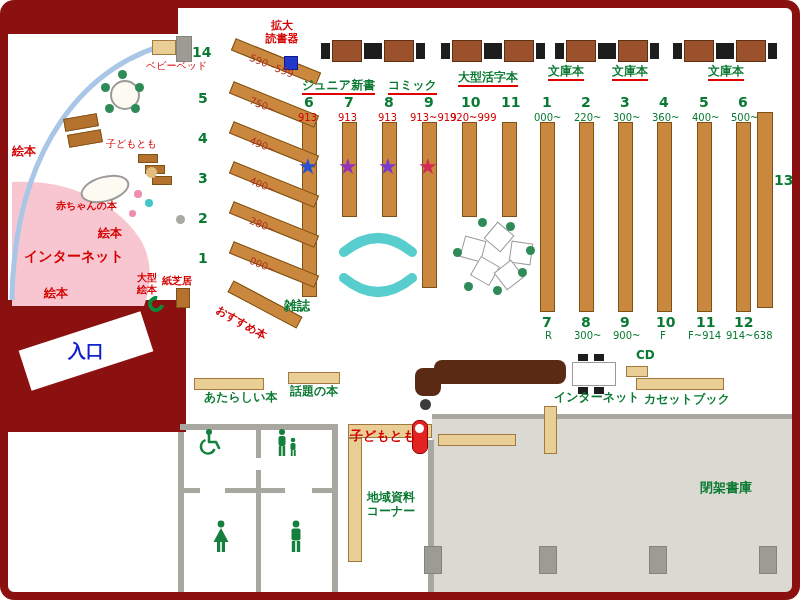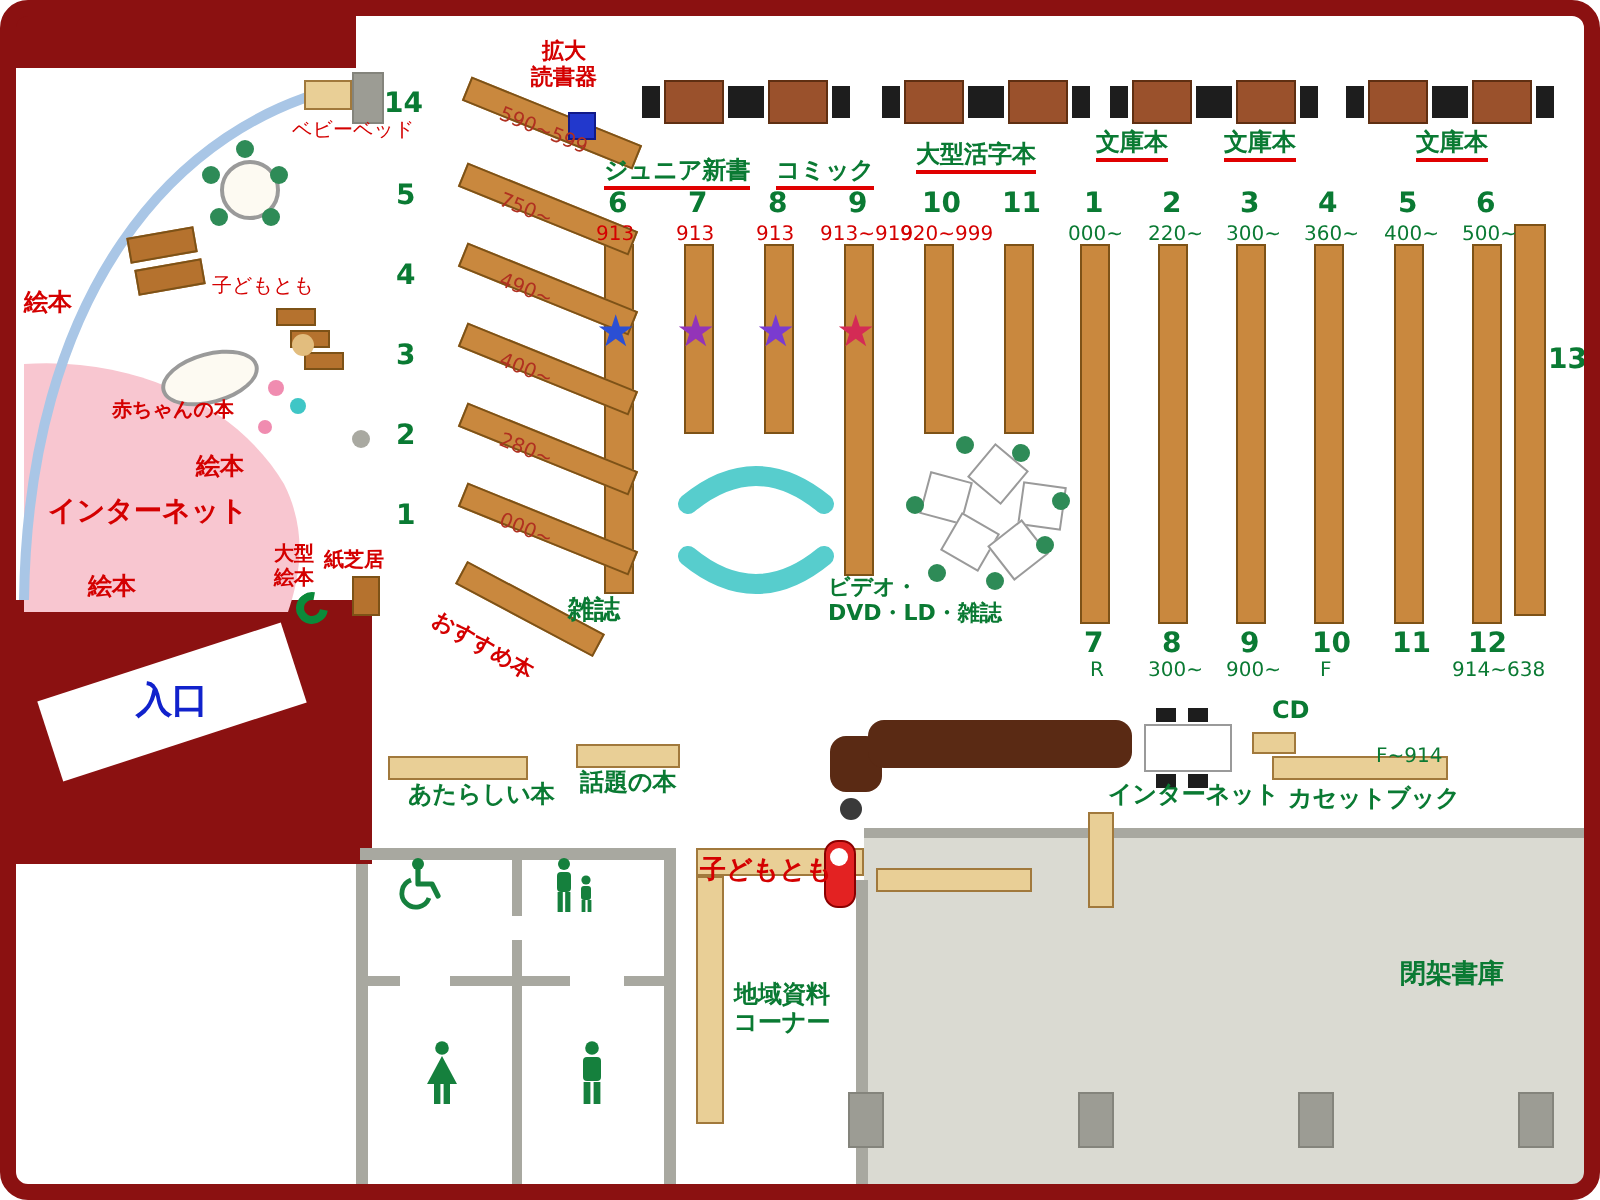--- a/index.html
+++ b/index.html
@@ -226,39 +226,37 @@
     <div class="abs label green bold" style="left: 542px; top: 314px; font-size: 14px;">7</div>
     <div class="abs label green bold" style="left: 581px; top: 314px; font-size: 14px;">8</div>
     <div class="abs label green bold" style="left: 620px; top: 314px; font-size: 14px;">9</div>
     <div class="abs label green bold" style="left: 656px; top: 314px; font-size: 14px;">10</div>
     <div class="abs label green bold" style="left: 696px; top: 314px; font-size: 14px;">11</div>
     <div class="abs label green bold" style="left: 734px; top: 314px; font-size: 14px;">12</div>
     <div class="abs label green" style="left: 545px; top: 330px; font-size: 10px;">R</div>
     <div class="abs label green" style="left: 574px; top: 330px; font-size: 10px;">300~</div>
     <div class="abs label green" style="left: 613px; top: 330px; font-size: 10px;">900~</div>
     <div class="abs label green" style="left: 660px; top: 330px; font-size: 10px;">F</div>
-    <div class="abs label green" style="left: 688px; top: 330px; font-size: 10px; margin-top: 43px;">F~914</div>
+    <div class="abs label green" style="left: 688px; top: 330px; font-size: 10px;">F~914</div>
     <div class="abs label green" style="left: 726px; top: 330px; font-size: 10px;">914~638</div>
     <div class="abs label green bold" style="left: 774px; top: 172px; font-size: 14px;">13</div>
     <div class="abs label green bold" style="left: 192px; top: 44px; font-size: 14px;">14</div>
     <div class="abs label green bold" style="left: 198px; top: 90px; font-size: 14px;">5</div>
     <div class="abs label green bold" style="left: 198px; top: 130px; font-size: 14px;">4</div>
     <div class="abs label green bold" style="left: 198px; top: 170px; font-size: 14px;">3</div>
     <div class="abs label green bold" style="left: 198px; top: 210px; font-size: 14px;">2</div>
     <div class="abs label green bold" style="left: 198px; top: 250px; font-size: 14px;">1</div>
     <div class="abs label darkred" style="left: 252px; top: 52px; font-size: 10px; transform: rotate(22deg); transform-origin: left top;">590~599</div>
     <div class="abs label darkred" style="left: 252px; top: 95px; font-size: 10px; transform: rotate(22deg); transform-origin: left top;">750~</div>
     <div class="abs label darkred" style="left: 252px; top: 135px; font-size: 10px; transform: rotate(22deg); transform-origin: left top;">490~</div>
     <div class="abs label darkred" style="left: 252px; top: 175px; font-size: 10px; transform: rotate(22deg); transform-origin: left top;">400~</div>
     <div class="abs label darkred" style="left: 252px; top: 215px; font-size: 10px; transform: rotate(22deg); transform-origin: left top;">280~</div>
     <div class="abs label darkred" style="left: 252px; top: 255px; font-size: 10px; transform: rotate(22deg); transform-origin: left top;">000~</div>
     <div class="abs label red bold" style="left: 220px; top: 304px; font-size: 11px; transform: rotate(30deg); transform-origin: left top;">おすすめ本</div>
     <div class="abs label green bold" style="left: 284px; top: 298px; font-size: 13px;">雑誌</div>
-    <div class="abs label green bold" style="left: 414px; top: 288px; font-size: 11px;">ビデオ・
-DVD・LD・雑誌</div>
     <div class="abs label green bold" style="left: 636px; top: 348px; font-size: 12px;">CD</div>
     <div class="abs label green bold" style="left: 554px; top: 390px; font-size: 12px;">インターネット</div>
     <div class="abs label green bold" style="left: 644px; top: 392px; font-size: 12px;">カセットブック</div>
     <div class="abs label green bold" style="left: 700px; top: 480px; font-size: 13px;">閉架書庫</div>
     <div class="abs label green bold" style="left: 358px; top: 490px; font-size: 12px; width: 66px; text-align: center;">地域資料
 コーナー</div>
     <div class="abs label green bold" style="left: 204px; top: 390px; font-size: 12px;">あたらしい本</div>
     <div class="abs label green bold" style="left: 290px; top: 384px; font-size: 12px;">話題の本</div>
     <div class="abs label red bold" style="left: 350px; top: 428px; font-size: 13px;">子どもとも</div>
     <div class="abs label blue bold" style="left: 68px; top: 340px; font-size: 18px;">入口</div>

